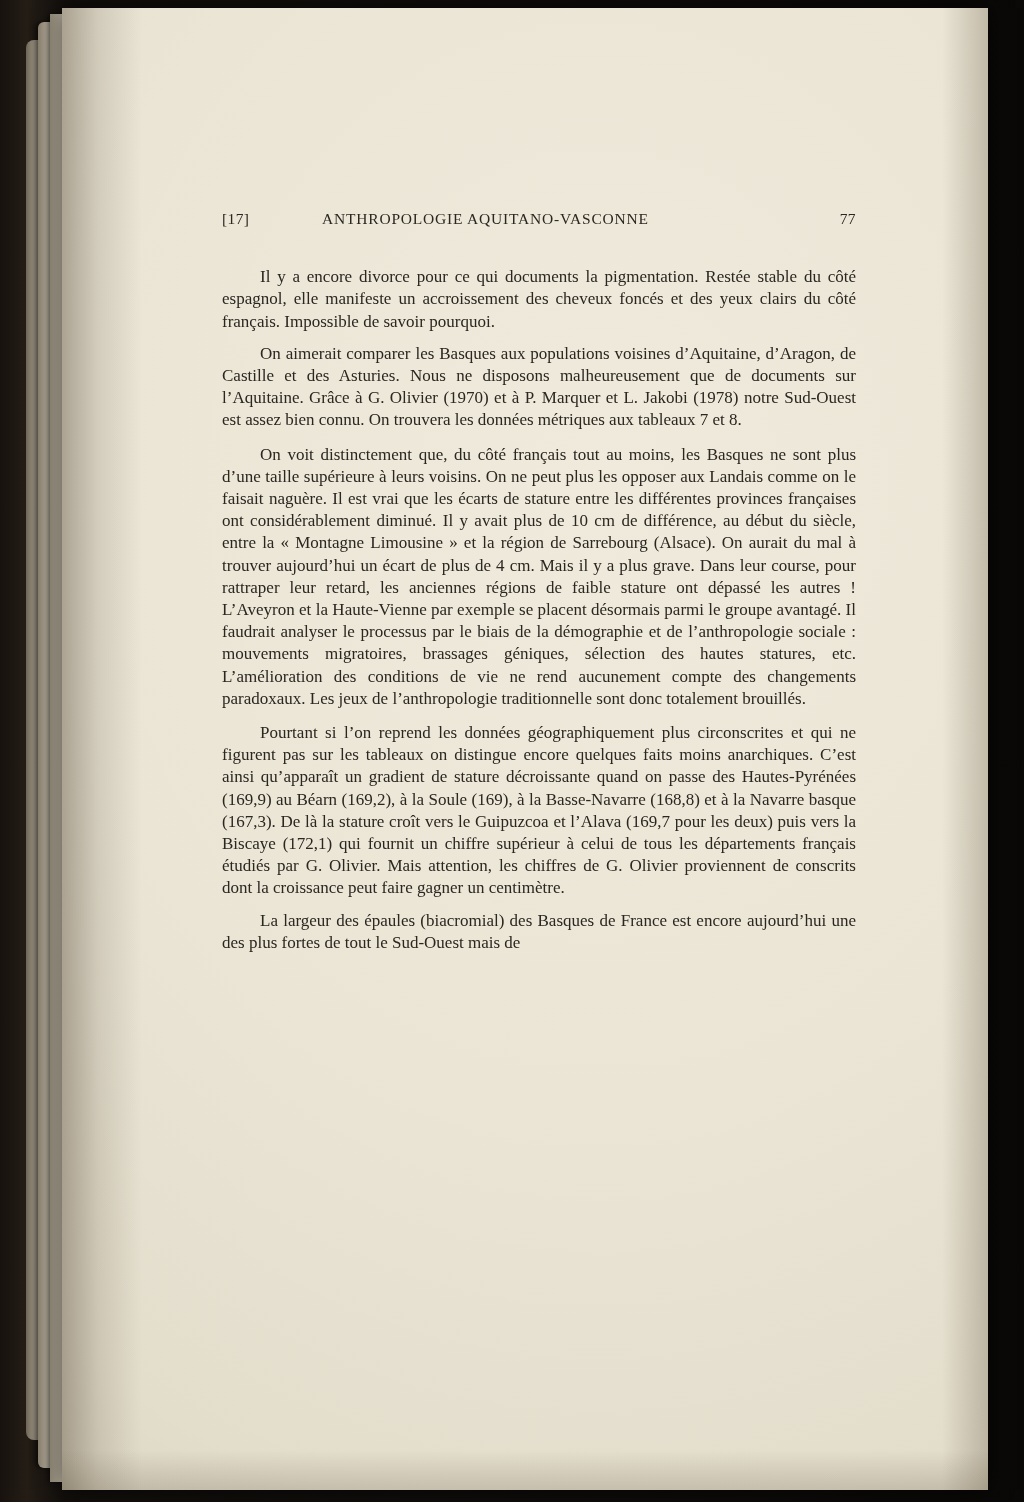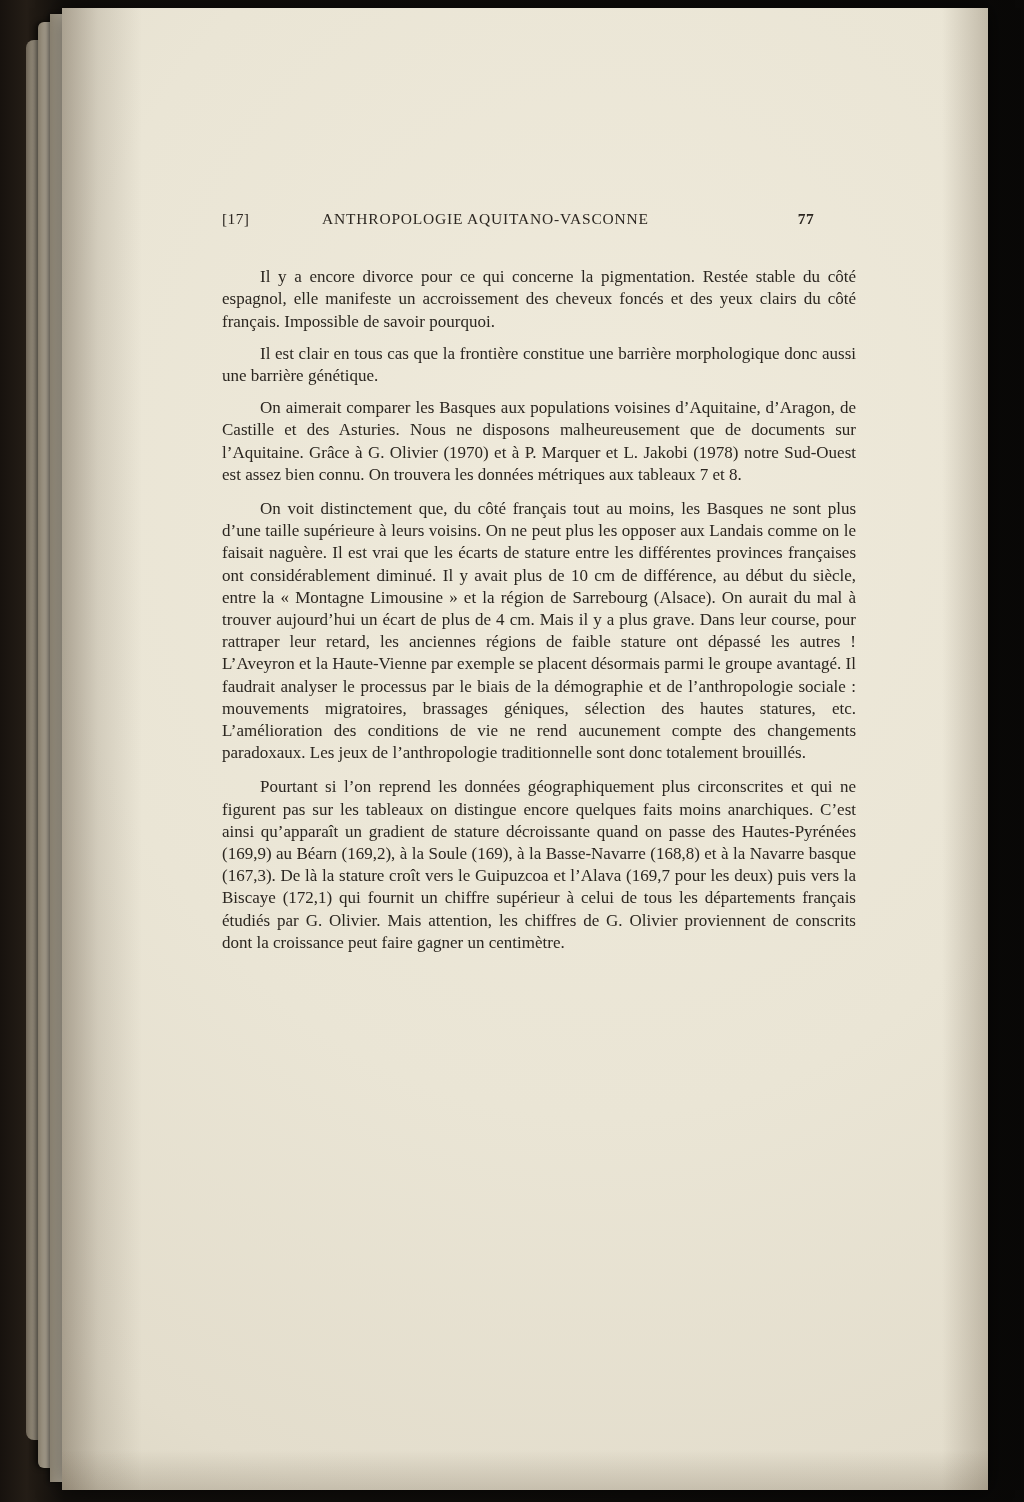--- a/index.html
+++ b/index.html
@@ -89,22 +89,21 @@
     text-align: left;
   }
   .running-head .title {
     flex: 1;
     text-align: left;
     letter-spacing: 0.8px;
     white-space: nowrap;
   }
   .running-head .pagenum {
     width: 100px;
-    text-align: center;
-    font-weight: bold;
+    text-align: right;
   }
   p.body-par {
     margin: 0 0 10px 0;
     text-indent: 38px;
   }
   p.body-par.sect-gap {
     margin-top: 12px;
   }
 </style>
 </head>
@@ -122,21 +121,21 @@
     <div class="bottom-shade"></div>
 
     <div class="text-block">
 
       <div class="running-head">
         <span class="ref">[17]</span>
         <span class="title">ANTHROPOLOGIE AQUITANO-VASCONNE</span>
         <span class="pagenum">77</span>
       </div>
 
-      <p class="body-par">Il y a encore divorce pour ce qui concerne la pigmentation. Restée stable du côté espagnol, elle manifeste un accroissement des cheveux foncés et des yeux clairs du côté français. Impossible de savoir pourquoi.</p>
-      <p class="body-par">Il est clair en tous cas que la frontière constitue une barrière morphologique donc aussi une barrière génétique.</p>
+      <p class="body-par">Il y a encore divorce pour ce qui documents la pigmentation. Restée stable du côté espagnol, elle manifeste un accroissement des cheveux foncés et des yeux clairs du côté français. Impossible de savoir pourquoi.</p>
       <p class="body-par">On aimerait comparer les Basques aux populations voisines d’Aquitaine, d’Aragon, de Castille et des Asturies. Nous ne disposons malheureusement que de documents sur l’Aquitaine. Grâce à G. Olivier (1970) et à P. Marquer et L. Jakobi (1978) notre Sud-Ouest est assez bien connu. On trouvera les données métriques aux tableaux 7 et 8.</p>
       <p class="body-par sect-gap">On voit distinctement que, du côté français tout au moins, les Basques ne sont plus d’une taille supérieure à leurs voisins. On ne peut plus les opposer aux Landais comme on le faisait naguère. Il est vrai que les écarts de stature entre les différentes provinces françaises ont considérablement diminué. Il y avait plus de 10 cm de différence, au début du siècle, entre la « Montagne Limousine » et la région de Sarrebourg (Alsace). On aurait du mal à trouver aujourd’hui un écart de plus de 4 cm. Mais il y a plus grave. Dans leur course, pour rattraper leur retard, les anciennes régions de faible stature ont dépassé les autres ! L’Aveyron et la Haute-Vienne par exemple se placent désormais parmi le groupe avantagé. Il faudrait analyser le processus par le biais de la démographie et de l’anthropologie sociale : mouvements migratoires, brassages géniques, sélection des hautes statures, etc. L’amélioration des conditions de vie ne rend aucunement compte des changements paradoxaux. Les jeux de l’anthropologie traditionnelle sont donc totalement brouillés.</p>
       <p class="body-par sect-gap">Pourtant si l’on reprend les données géographiquement plus circonscrites et qui ne figurent pas sur les tableaux on distingue encore quelques faits moins anarchiques. C’est ainsi qu’apparaît un gradient de stature décroissante quand on passe des Hautes-Pyrénées (169,9) au Béarn (169,2), à la Soule (169), à la Basse-Navarre (168,8) et à la Navarre basque (167,3). De là la stature croît vers le Guipuzcoa et l’Alava (169,7 pour les deux) puis vers la Biscaye (172,1) qui fournit un chiffre supérieur à celui de tous les départements français étudiés par G. Olivier. Mais attention, les chiffres de G. Olivier proviennent de conscrits dont la croissance peut faire gagner un centimètre.</p>
+      <p class="body-par">La largeur des épaules (biacromial) des Basques de France est encore aujourd’hui une des plus fortes de tout le Sud-Ouest mais de</p>
 
     </div>
   </div>
 </div>
 
 </body></html>

